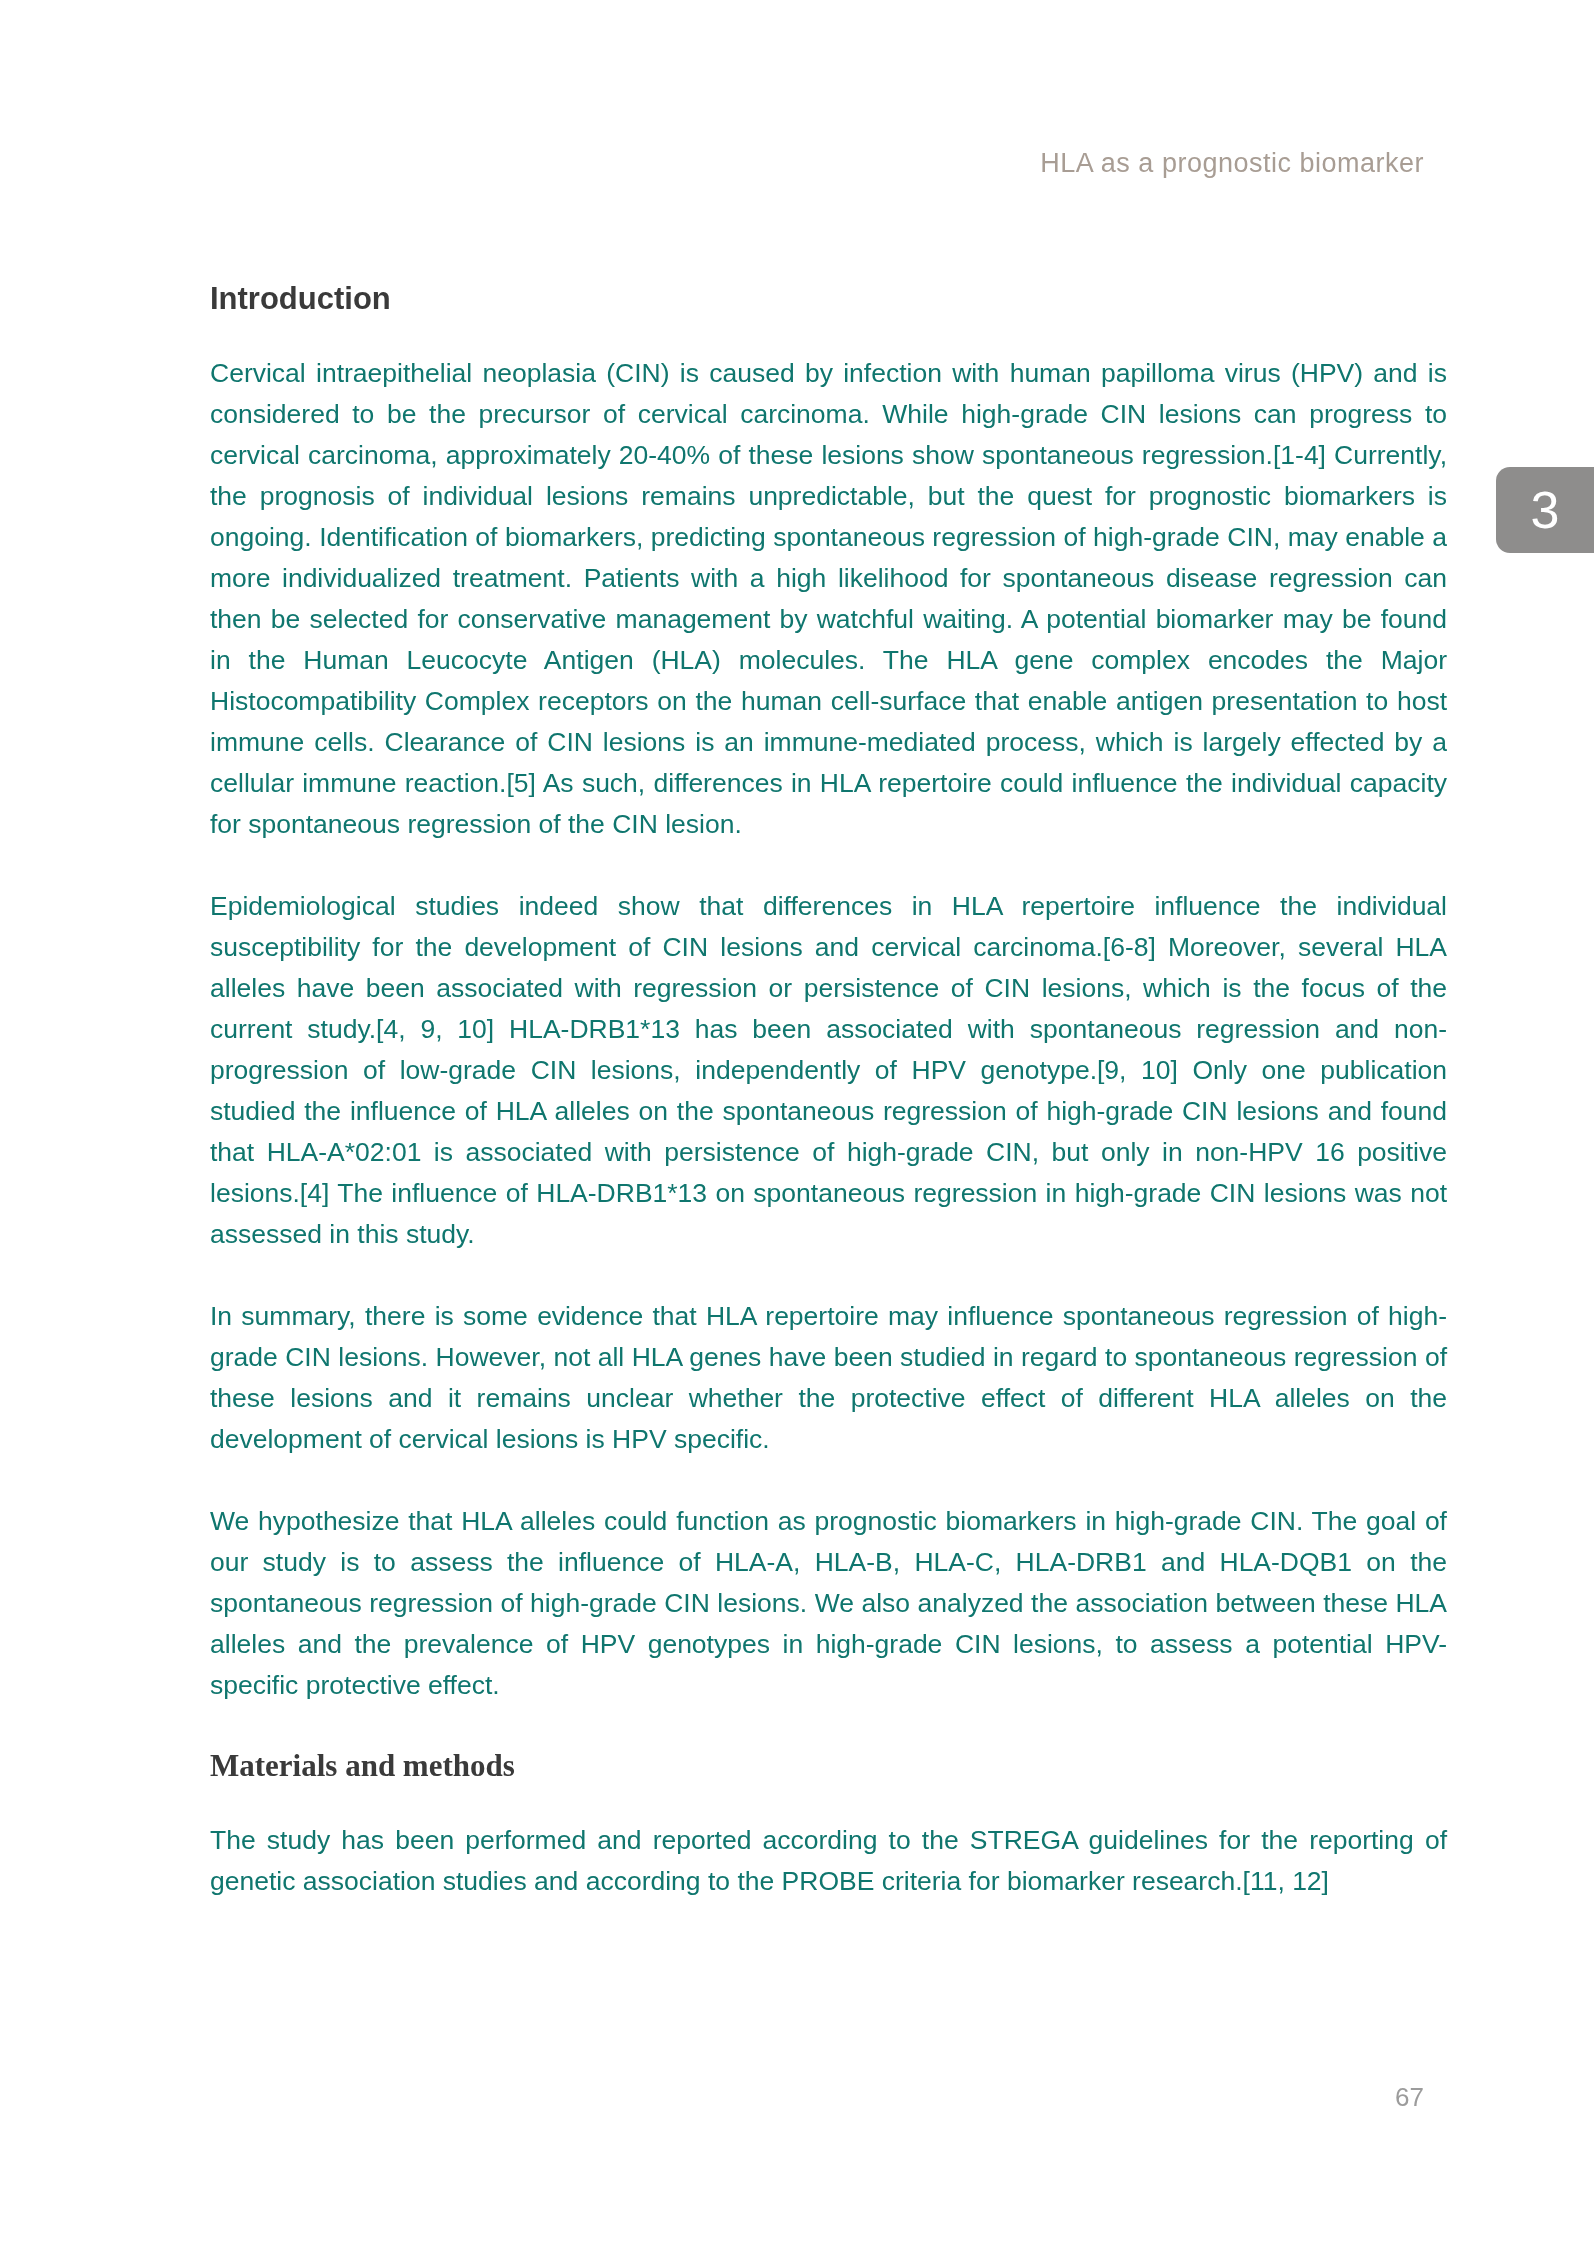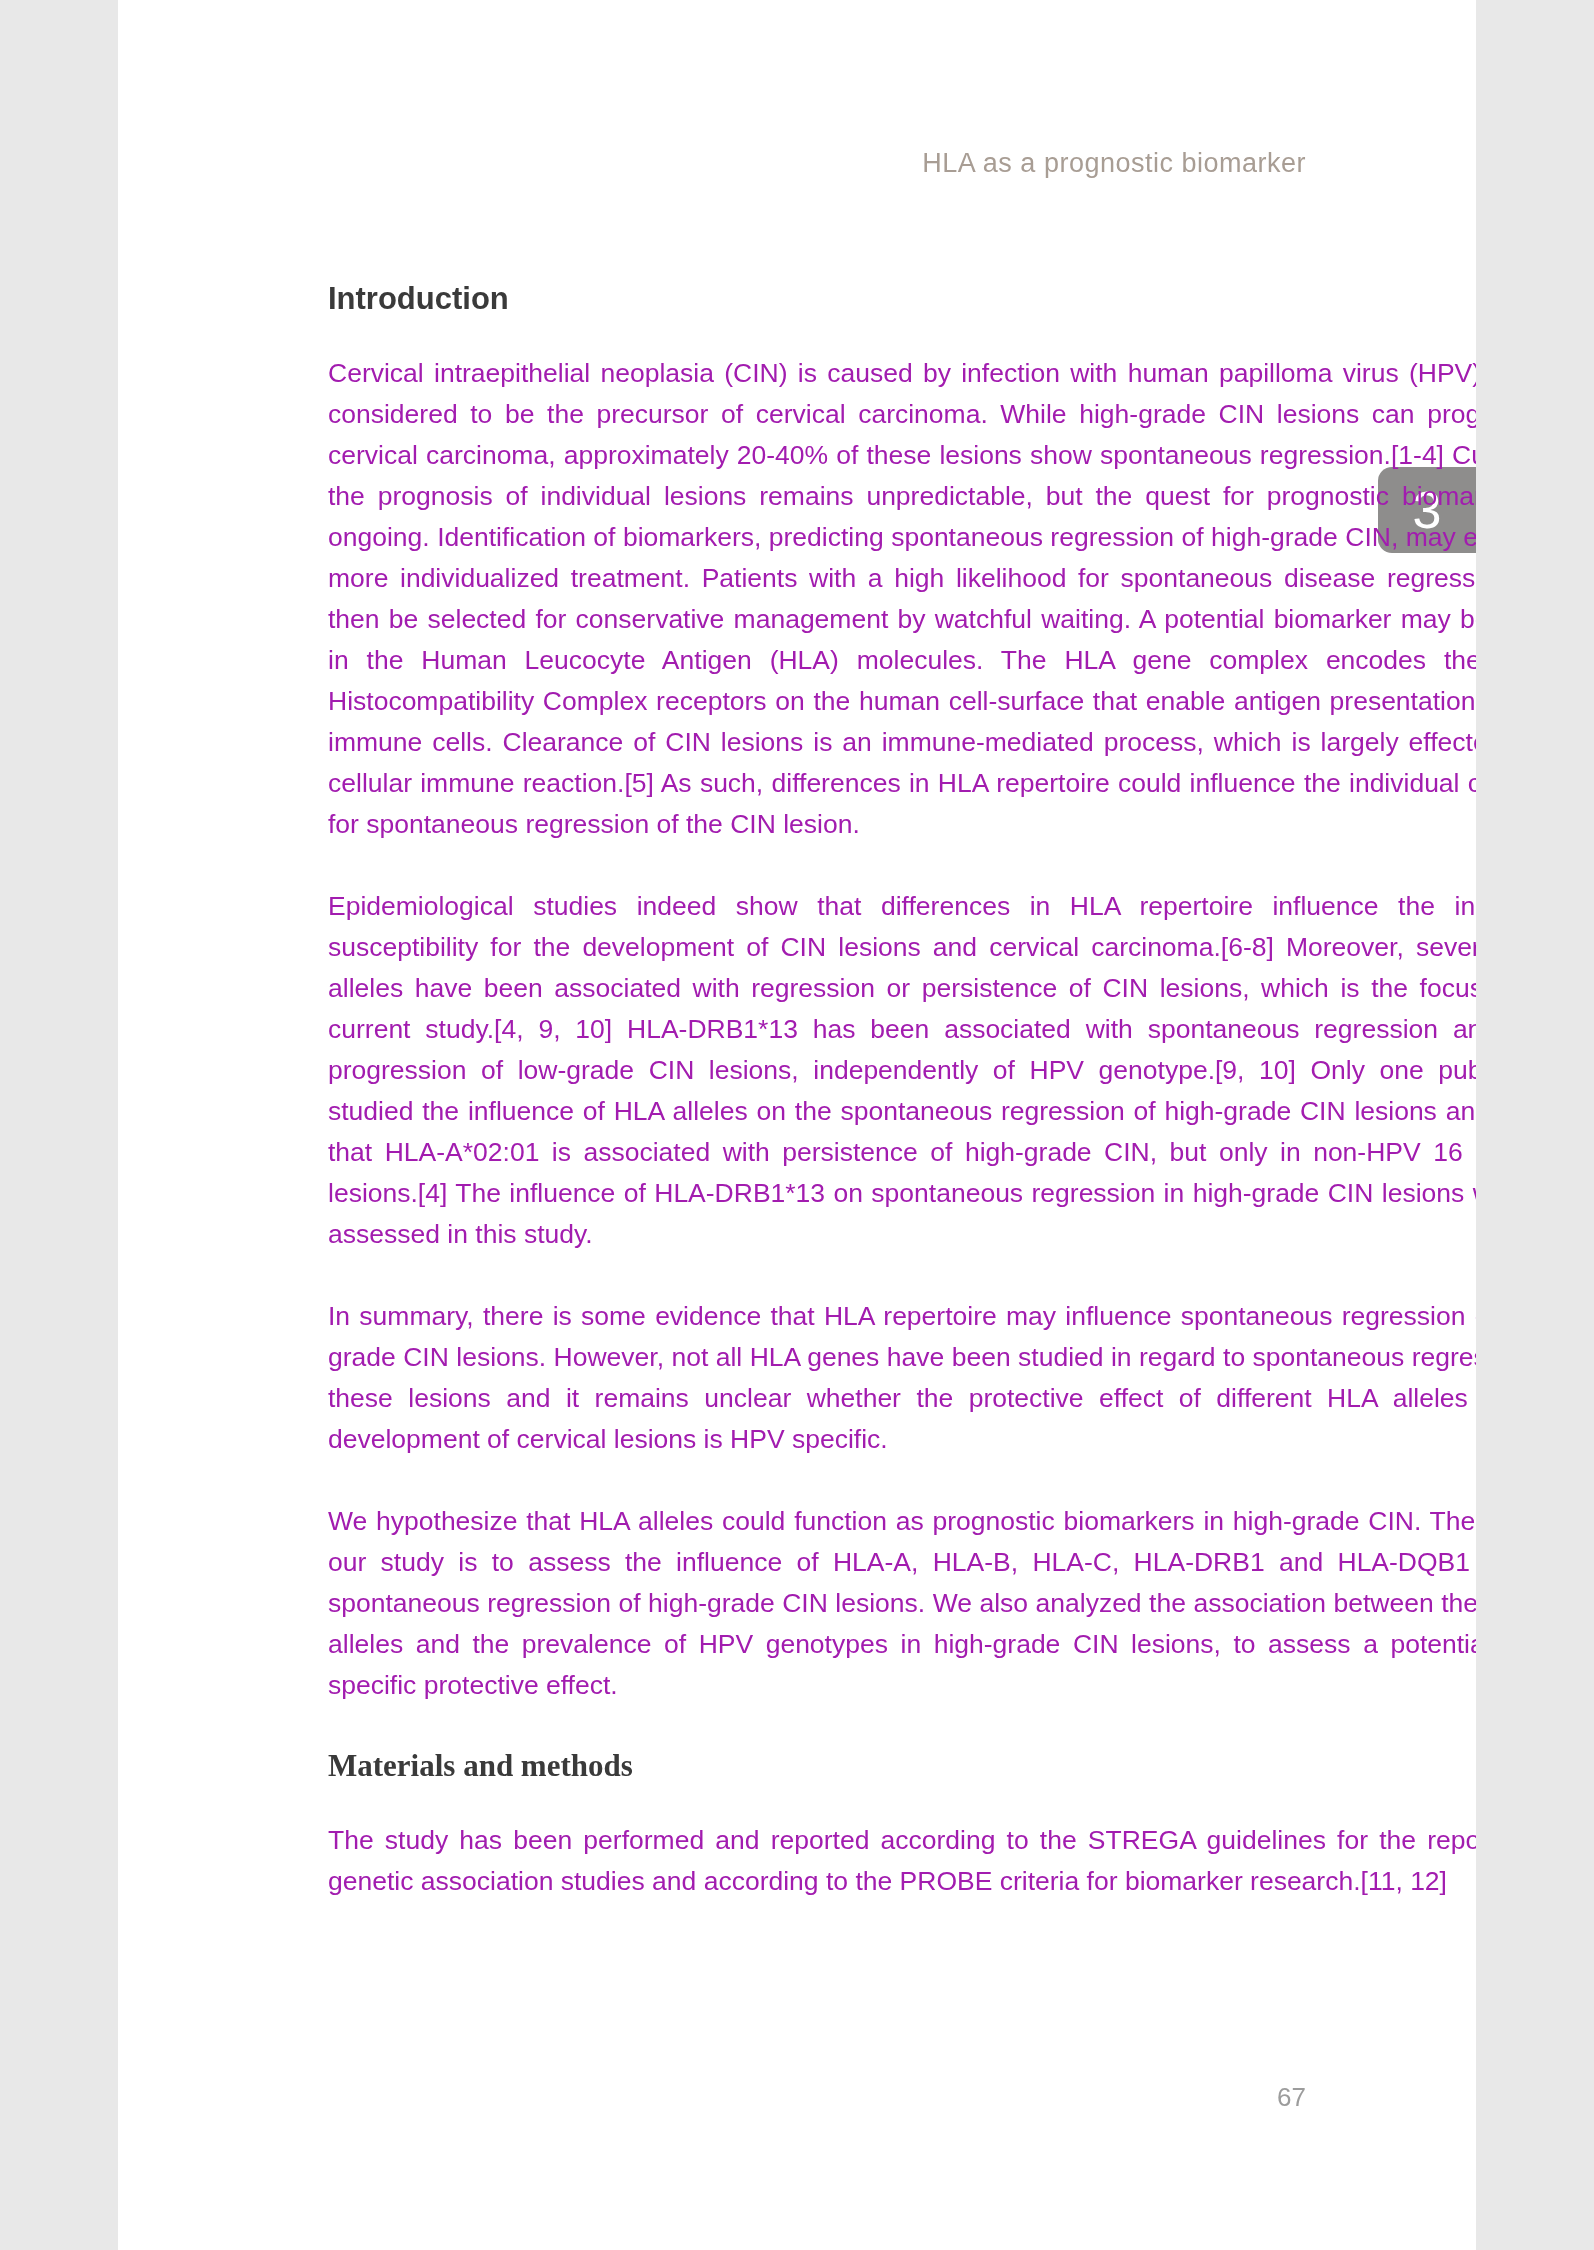--- a/index.html
+++ b/index.html
@@ -3,21 +3,21 @@
 <meta charset="utf-8">
 <style>
   html, body {
     margin: 0;
     padding: 0;
     background: #e8e8e8;
     font-family: "Liberation Sans", sans-serif;
   }
   .page {
     position: relative;
-    width: 1358px;
+    width: 1594px;
     height: 2250px;
     background: #ffffff;
     overflow: hidden;
     margin: 0 auto;
   }
   .running-header {
     position: absolute;
     top: 148px;
     right: 170px;
     font-size: 27px;
@@ -59,21 +59,21 @@
   }
   .content h2.later {
     margin-top: 18px;
     font-family: Liberation Serif, serif;
   }
   .content p {
     font-size: 26.5px;
     line-height: 41px;
     text-align: justify;
     margin: 0 0 41px 0;
-    color: #a21caf;
+    color: #0f766e;
   }
   .page-number {
     position: absolute;
     top: 2082px;
     right: 170px;
     font-size: 26px;
     color: #9c9c9c;
   }
 </style>
 </head>

